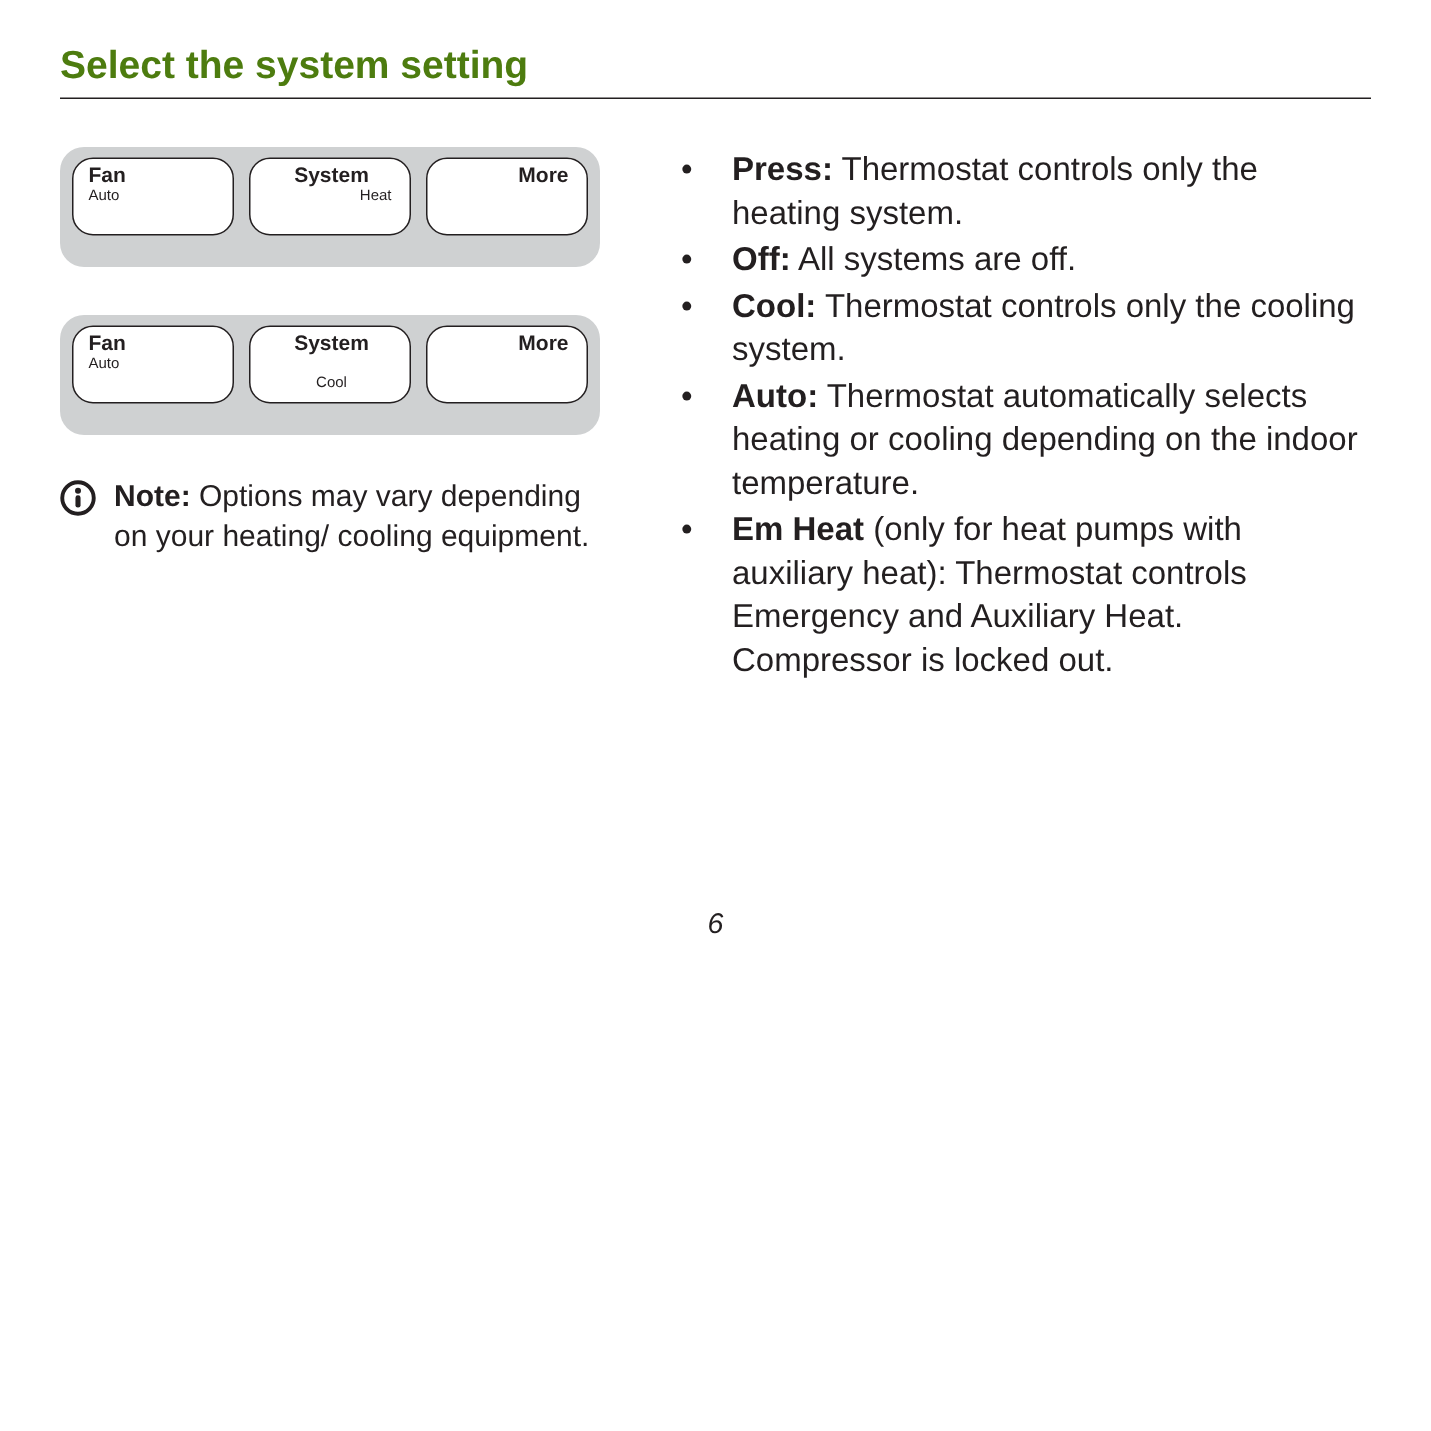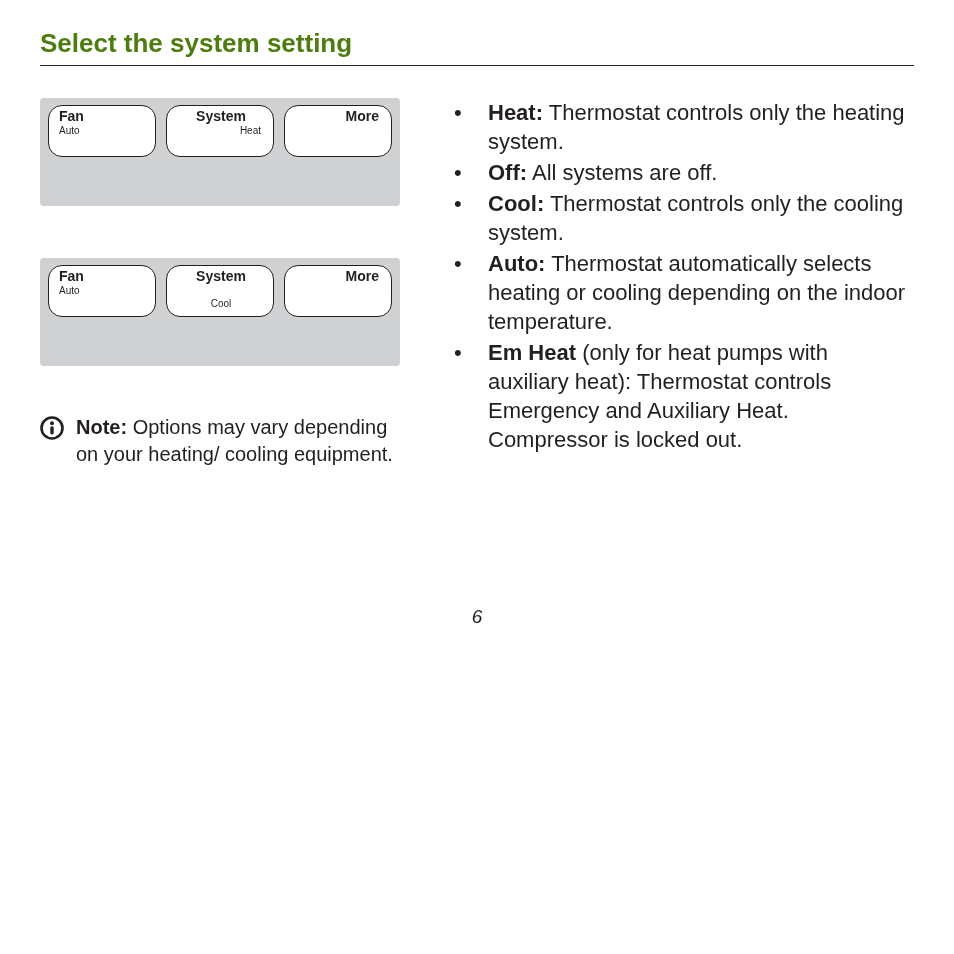--- a/index.html
+++ b/index.html
@@ -32,25 +32,25 @@
       flex: 0 0 auto;
     }
     .right-col {
       flex: 1;
       font-size: 22px;
       line-height: 1.32;
     }
     
     .panel {
       background: #cfd1d2;
-      border-radius: 4px;
+      border-radius: 16px;
       padding: 7px 8px 22px 8px;
-      margin-bottom: 52px;
-      position: relative;
-      height: 108px;
+      margin-bottom: 32px;
+      position: relative;
+      height: 80px;
     }
     .btn-row {
       display: flex;
       gap: 10px;
     }
     .btn {
       flex: 1;
       background: #fff;
       border: 1.5px solid #231f20;
       border-radius: 14px;
@@ -179,21 +179,21 @@
       <div class="note-text">
         <b>Note:</b>
         <span>Options may vary depending on your heating/ cooling equipment.</span>
       </div>
     </div>
 
   </div>
 
   <div class="right-col">
     <ul class="bullets">
-      <li><b>Heat:</b><span> Thermostat controls only the heating system.</span></li>
+      <li><b>Press:</b><span> Thermostat controls only the heating system.</span></li>
       <li><b>Off:</b><span> All systems are off.</span></li>
       <li><b>Cool:</b><span> Thermostat controls only the cooling system.</span></li>
       <li><b>Auto:</b><span> Thermostat automatically selects heating or cooling depending on the indoor temperature.</span></li>
       <li><b>Em Heat</b><span> (only for heat pumps with auxiliary heat): Thermostat controls Emergency and Auxiliary Heat. Compressor is locked out.</span></li>
     </ul>
   </div>
 
 </div>
 
 <div class="page-num">6</div>

